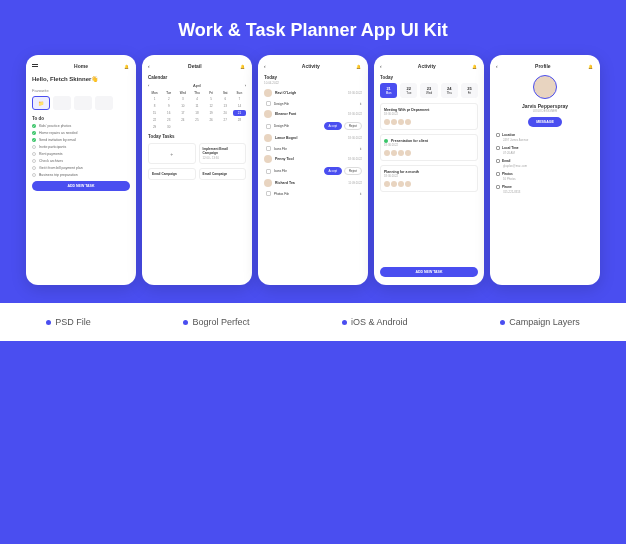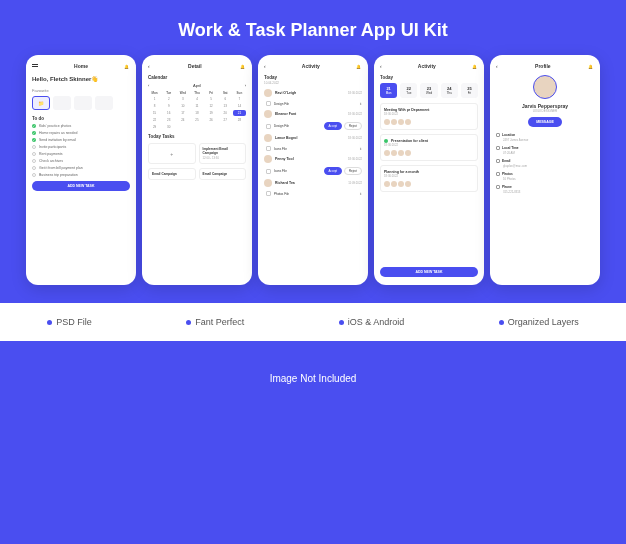--- a/index.html
+++ b/index.html
@@ -379,27 +379,26 @@
 
 </div>
 
 <div class="features-band">
   <div class="feature">
         <span class="feature-dot"></span>
         <span>PSD File</span>
       </div>
   <div class="feature">
         <span class="feature-dot"></span>
-        <span>Fant Perfect</span>
+        <span>Bogrol Perfect</span>
       </div>
   <div class="feature">
         <span class="feature-dot"></span>
         <span>iOS &amp; Android</span>
       </div>
   <div class="feature">
         <span class="feature-dot"></span>
-        <span>Organized Layers</span>
+        <span>Campaign Layers</span>
       </div>
 </div>
 
-<div class="footer-note">Image Not Included</div>
 
 </div>
 
 </body></html>

